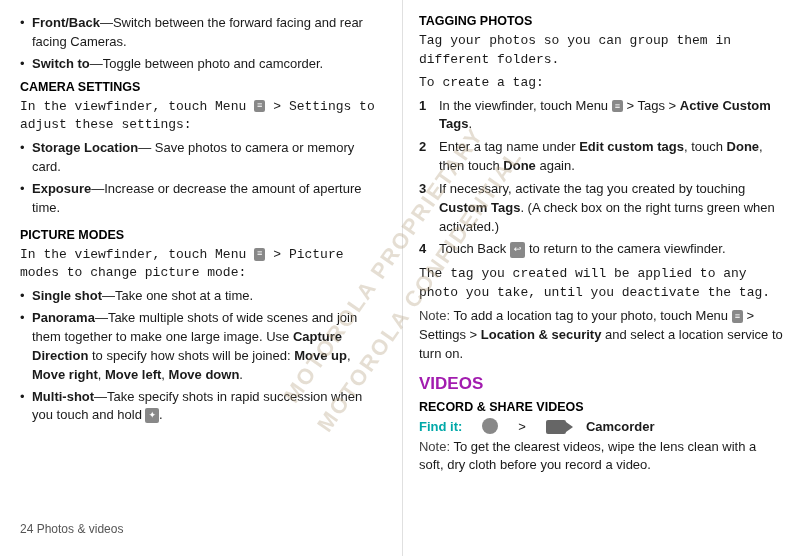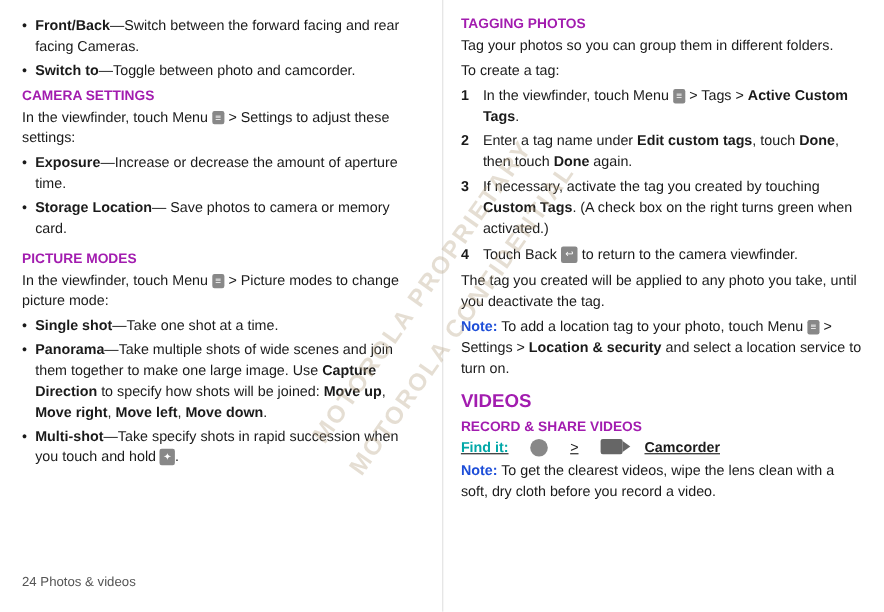--- a/index.html
+++ b/index.html
@@ -53,21 +53,21 @@
     .right-col {
       width: 414px;
       padding: 14px 20px 14px 16px;
       overflow: hidden;
     }
 
     
     .section-heading {
       font-size: 12.5px;
       font-weight: bold;
-      color: #a21caf;
+      color: #000000;
       margin-bottom: 4px;
       margin-top: 10px;
     }
     .section-heading-first {
       margin-top: 0;
     }
 
     
     ul.bullet-list {
       list-style: none;
@@ -86,20 +86,21 @@
       position: absolute;
       left: 0;
       top: 0;
     }
 
     
     p.body-text {
       font-size: 13px;
       line-height: 1.45;
       margin-bottom: 4px;
+      font-family: Liberation Mono, monospace;
     }
 
     
     .bold { font-weight: bold; }
     
     .teal { color: #00a8a8; }
 
     
     ol.numbered-list {
       list-style: none;
@@ -156,41 +157,40 @@
       vertical-align: middle;
     }
 
     
     .note-text {
       font-size: 13px;
       line-height: 1.45;
       margin-bottom: 6px;
     }
     .note-label {
-      color: #1d4ed8;
-      font-weight: bold;
+      color: #404040;
+      font-weight: normal;
     }
 
     
     .videos-heading {
       font-size: 17px;
       font-weight: bold;
       color: #a21caf;
       margin-top: 10px;
       margin-bottom: 6px;
     }
 
     
     .find-it-row {
       display: flex;
-      align-items: flex-start;
+      align-items: flex-end;
       gap: 20px;
       font-size: 13px;
       margin-bottom: 4px;
-      text-decoration: underline;
     }
 
     
     .page-footer {
       position: absolute;
       bottom: 20px;
       left: 20px;
       font-size: 12px;
       color: #555;
     }
@@ -245,22 +245,22 @@
     </ul>
 
     <div>
       <div class="section-heading section-heading-first">CAMERA SETTINGS</div>
       <p class="body-text">
         <span>In the viewfinder, touch Menu</span>
         <span class="icon-inline">≡</span>
         <span>&gt; Settings to adjust these settings:</span>
       </p>
       <ul class="bullet-list">
+        <li><span class="bold">Storage Location</span><span>— Save photos to camera or memory card.</span></li>
         <li><span class="bold">Exposure</span><span>—Increase or decrease the amount of aperture time.</span></li>
-        <li><span class="bold">Storage Location</span><span>— Save photos to camera or memory card.</span></li>
       </ul>
     </div>
 
     <div>
       <div class="section-heading">PICTURE MODES</div>
       <p class="body-text">
         <span>In the viewfinder, touch Menu</span>
         <span class="icon-inline">≡</span>
         <span>&gt; Picture modes to change picture mode:</span>
       </p>

